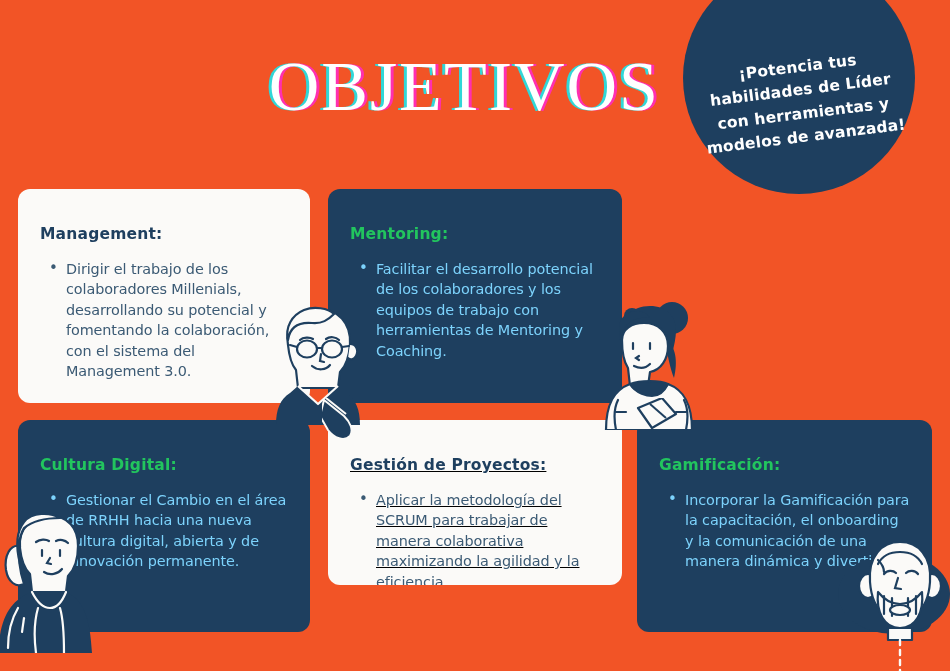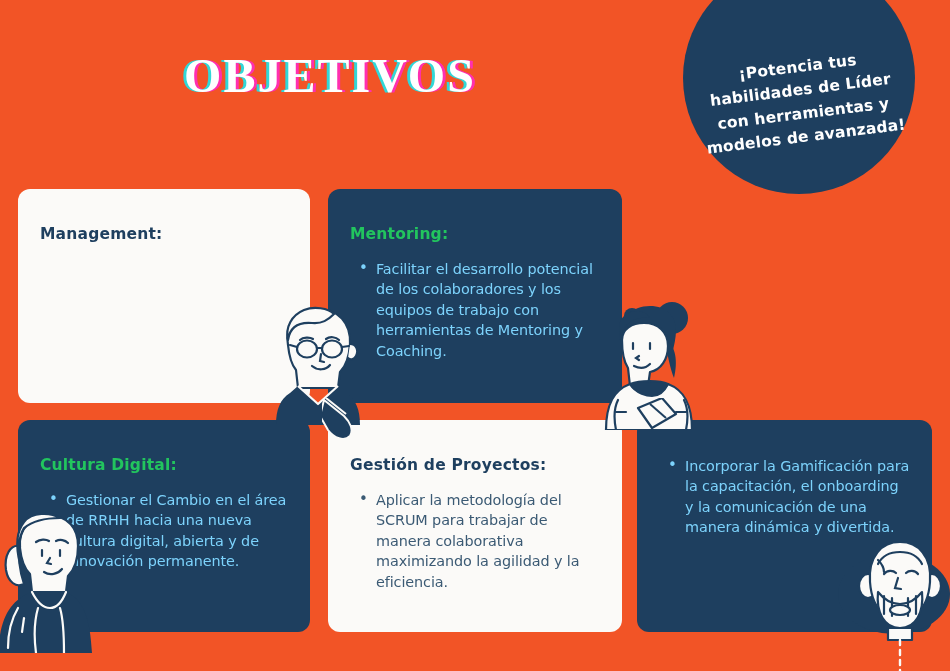--- a/index.html
+++ b/index.html
@@ -15,24 +15,24 @@
     overflow: hidden;
     font-family: "DejaVu Sans", sans-serif;
   }
 
   
   .title {
     position: absolute;
     left: 0;
     top: 52px;
     width: 660px;
-    text-align: center;
+    text-align: right;
     font-family: "Liberation Serif", "DejaVu Serif", serif;
-    font-weight: 700;
-    font-size: 48px;
+    font-weight: 400;
+    font-size: 70px;
     letter-spacing: 2px;
     color: #ffffff;
     text-shadow: -3px 0 0 #31d7d7, 3px 0 0 #ff2fb0;
     line-height: 1;
     user-select: none;
   }
 
   
   .badge {
     position: absolute;
@@ -101,21 +101,21 @@
     font-size: 15px;
   }
   .card.light .bullets li, .card.light .bullets li::before { color: #3b5a74; }
   .card.dark  .bullets li, .card.dark  .bullets li::before { color: #7dd3fc; }
 
   
   #card-management       { left: 18px;  top: 189px; width: 292px; height: 214px; }
   #card-mentoring        { left: 328px; top: 189px; width: 294px; height: 214px; }
   #card-storytelling     { left: 637px; top: 189px; width: 295px; height: 214px; }
   #card-cultura-digital  { left: 18px;  top: 420px; width: 292px; height: 212px; }
-  #card-gestion-proyectos{ left: 328px; top: 420px; width: 294px; height: 212px; }
+  #card-gestion-proyectos{ left: 328px; top: 420px; width: 294px; height: 165px; text-decoration: underline; }
   #card-gamificacion     { left: 637px; top: 420px; width: 295px; height: 212px; }
 
   
   .illus { position: absolute; pointer-events: none; }
   #illus-glasses-person { left: 266px; top: 300px; width: 104px; height: 125px; z-index: 5; }
   #illus-bun-woman      { left: 596px; top: 296px; width: 110px; height: 134px; z-index: 5; }
   #illus-hoodie-person  { left: -6px;  top: 508px; width: 100px; height: 145px; z-index: 5; }
   #illus-beard-man      { left: 848px; top: 530px; width: 104px; height: 141px; z-index: 5; }
   #illus-blob-right     { left: 838px; top: 560px; width: 112px; height: 95px; z-index: 4; }
   #illus-arm-stick      { left: 322px; top: 398px; width: 56px; height: 46px; z-index: 6; }
@@ -132,20 +132,23 @@
     <div class="badge-text">
       <div>¡Potencia tus</div>
       <div>habilidades de Líder</div>
       <div>con herramientas y</div>
       <div>modelos de avanzada!</div>
     </div>
   </div>
 
   <div class="card light" id="card-management">
     <div class="card-heading">Management:</div>
+    <ul class="bullets">
+      <li>Dirigir el trabajo de los colaboradores Millenials, desarrollando su potencial y fomentando la colaboración, con el sistema del Management 3.0.</li>
+    </ul>
   </div>
 
   <div class="card dark" id="card-mentoring">
     <div class="card-heading">Mentoring:</div>
     <ul class="bullets">
       <li>Facilitar el desarrollo potencial de los colaboradores y los equipos de trabajo con herramientas de Mentoring y Coaching.</li>
     </ul>
   </div>
 
 
@@ -157,20 +160,21 @@
   </div>
 
   <div class="card light" id="card-gestion-proyectos">
     <div class="card-heading">Gestión de Proyectos:</div>
     <ul class="bullets">
       <li>Aplicar la metodología del SCRUM para trabajar de manera colaborativa maximizando la agilidad y la eficiencia.</li>
     </ul>
   </div>
 
   <div class="card dark" id="card-gamificacion">
+    <div class="card-heading">Gamificación:</div>
     <ul class="bullets">
       <li>Incorporar la Gamificación para la capacitación, el onboarding y la comunicación de una manera dinámica y divertida.</li>
     </ul>
   </div>
 
   <svg class="illus" id="illus-glasses-person" viewBox="0 0 104 125">
     <g fill="#fbfaf8" stroke="#1e3f5f" stroke-width="2.2" stroke-linejoin="round" stroke-linecap="round">
       <path d="M22 45 C18 24 33 9 52 9 C72 9 85 23 84 44 C83 58 80 66 74 72 L72 88 L32 88 L30 70 C25 64 23 55 22 45 Z"></path>
       <path d="M22 40 C24 26 34 22 46 23 C56 24 62 20 68 14 C62 8 48 6 38 10 C26 15 19 27 22 40 Z"></path>
       <path d="M84 44 C90 44 93 50 90 56 C88 60 84 60 82 58"></path>

